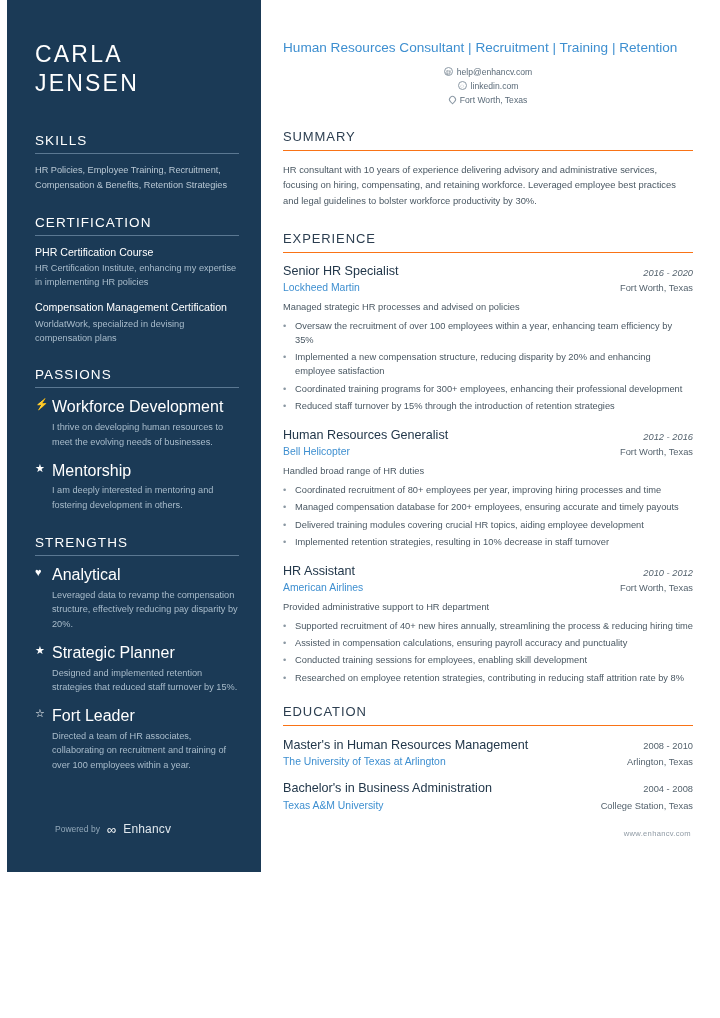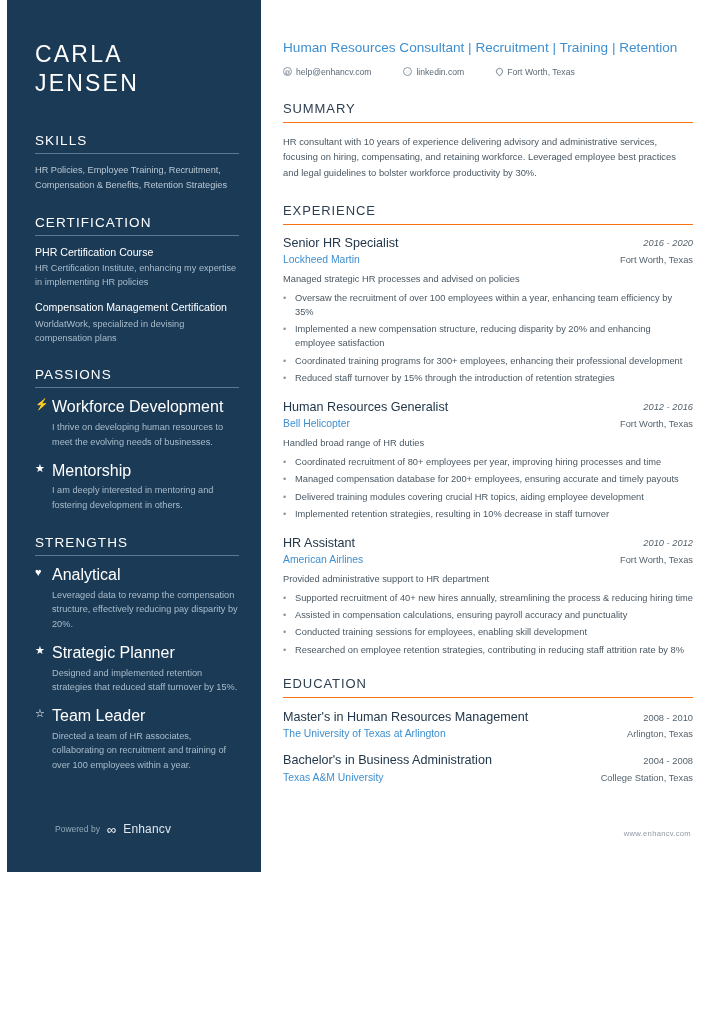--- a/index.html
+++ b/index.html
@@ -109,25 +109,26 @@
   }
   .headline {
     color: #3e8fd0;
     font-size: 13.6px;
     line-height: 1.45;
     font-weight: 400;
     margin-bottom: 9px;
   }
   .contacts {
     display: flex;
-    gap: 32px;
+    gap: 4px;
     align-items: center;
     font-size: 8.6px;
     color: #5a6a78;
     margin-bottom: 24px;
+    flex-direction: column;
   }
   .contact { display: flex; align-items: center; gap: 4px; }
   .cicon {
     display: inline-block;
     width: 9px; height: 9px;
     border: 1px solid #8d9aa6;
     border-radius: 50%;
     font-size: 6px;
     line-height: 8px;
     text-align: center;
@@ -151,21 +152,21 @@
   .summary-text {
     font-size: 9.4px;
     line-height: 1.66;
     color: #4a5863;
     margin-bottom: 22px;
   }
   .job { margin-bottom: 15px; }
   .job-head {
     display: flex;
     justify-content: space-between;
-    align-items: center;
+    align-items: flex-end;
   }
   .job-title {
     font-size: 12.6px;
     color: #22374a;
   }
   .job-date {
     font-size: 9.3px;
     color: #55636e;
     white-space: nowrap;
     padding-left: 10px;
@@ -306,21 +307,21 @@
       <div class="entry">
         <div class="entry-icon">★</div>
         <div class="entry-main">
           <div class="entry-title">Strategic Planner</div>
           <div class="entry-desc">Designed and implemented retention strategies that reduced staff turnover by 15%.</div>
         </div>
       </div>
       <div class="entry">
         <div class="entry-icon">☆</div>
         <div class="entry-main">
-          <div class="entry-title">Team Leader</div>
+          <div class="entry-title">Fort Leader</div>
           <div class="entry-desc">Directed a team of HR associates, collaborating on recruitment and training of over 100 employees within a year.</div>
         </div>
       </div>
     </section>
 
     <div class="powered">
       <span>Powered by</span>
       <span class="logo-mark">∞</span>
       <span class="brand">Enhancv</span>
     </div>

